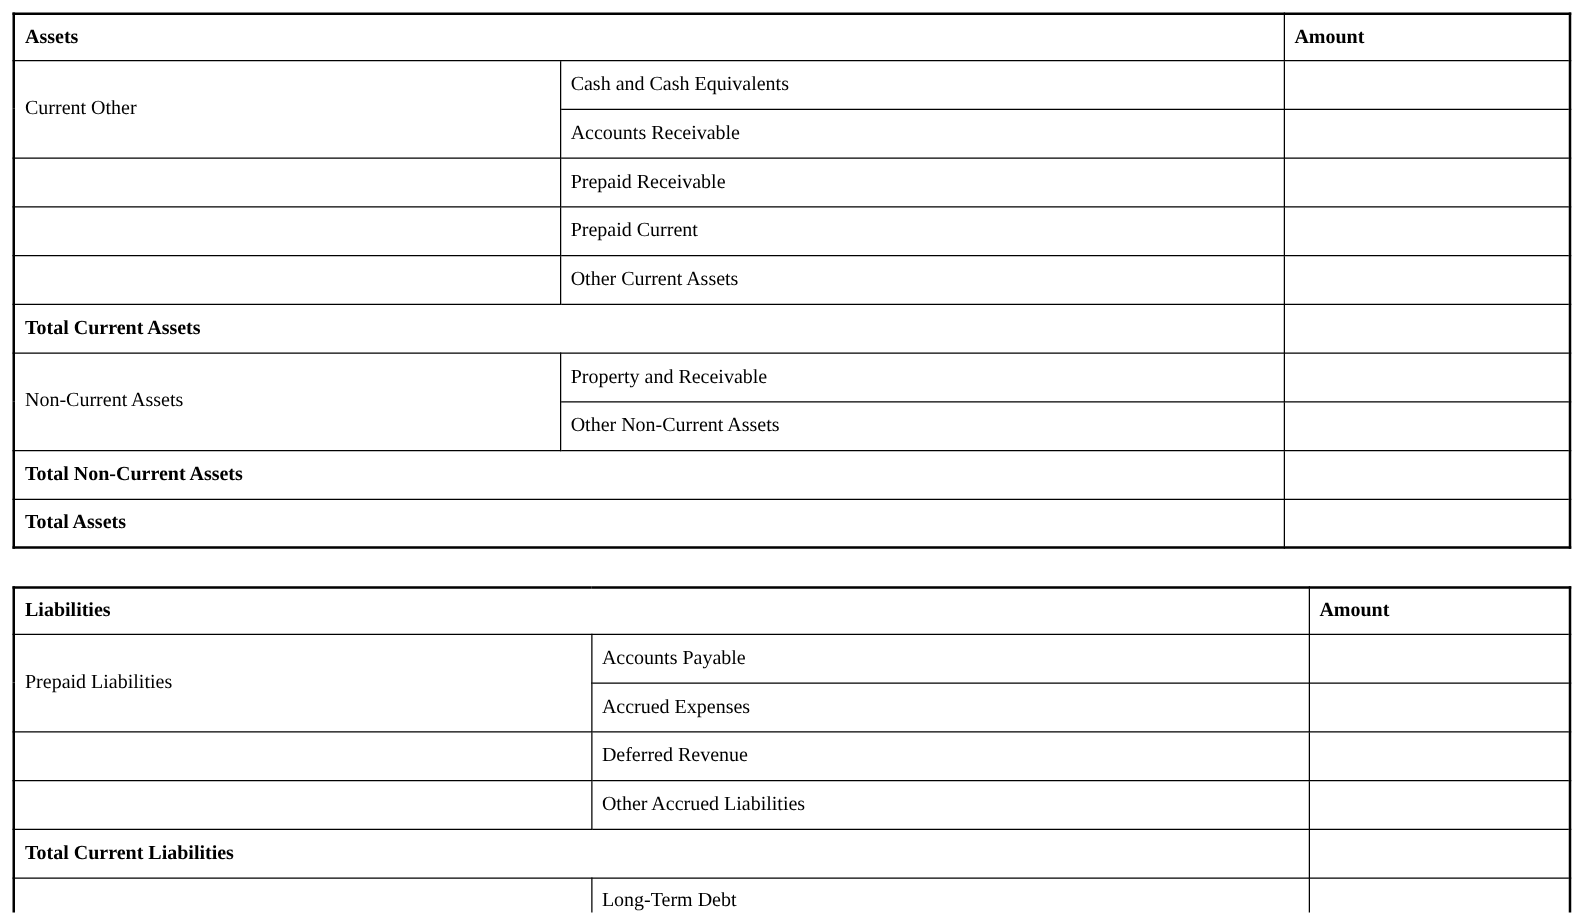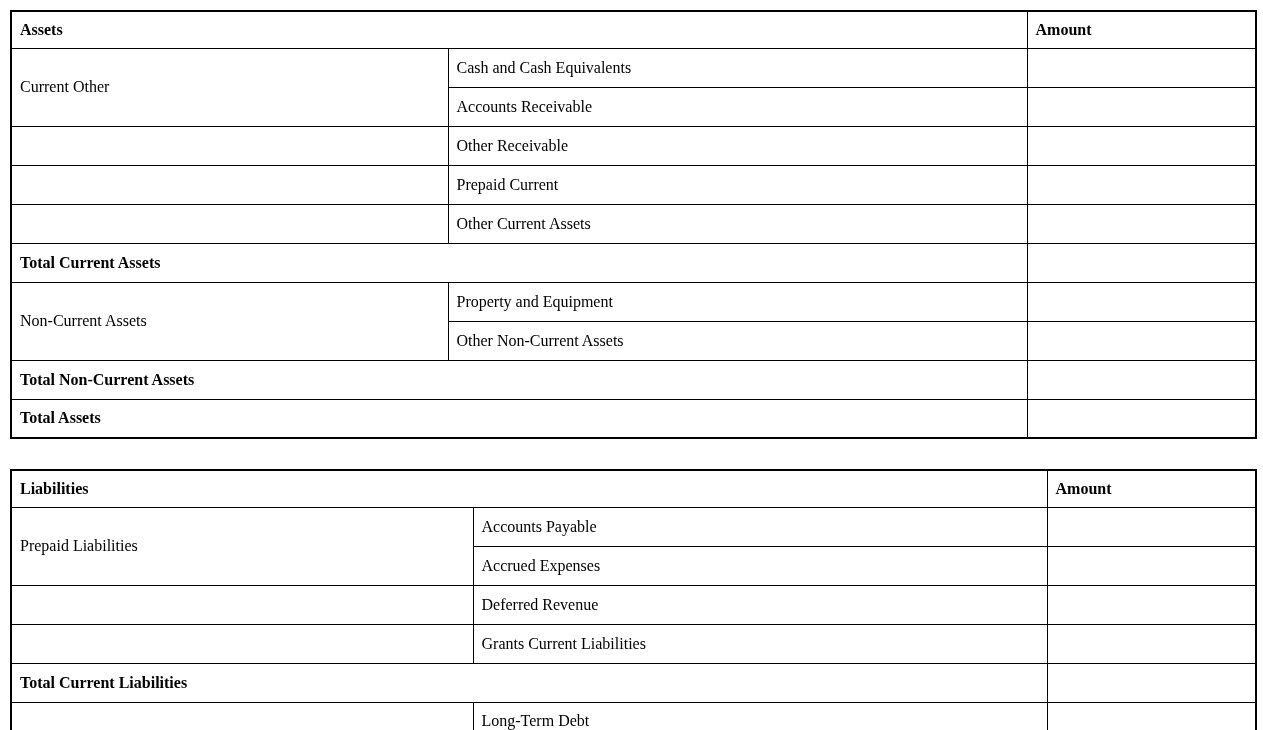--- a/index.html
+++ b/index.html
@@ -58,40 +58,40 @@
         <td rowspan="2">Current Other</td>
         <td>Cash and Cash Equivalents</td>
         <td></td>
       </tr>
       <tr class="row">
         <td>Accounts Receivable</td>
         <td></td>
       </tr>
       <tr class="row">
         <td></td>
-        <td>Other Receivable</td>
+        <td>Prepaid Receivable</td>
         <td></td>
       </tr>
       <tr class="row">
         <td></td>
         <td>Prepaid Current</td>
         <td></td>
       </tr>
       <tr class="row">
         <td></td>
         <td>Other Current Assets</td>
         <td></td>
       </tr>
       <tr class="row">
         <td colspan="2" class="bold">Total Current Assets</td>
         <td></td>
       </tr>
       <tr class="row">
         <td rowspan="2">Non-Current Assets</td>
-        <td>Property and Equipment</td>
+        <td>Property and Receivable</td>
         <td></td>
       </tr>
       <tr class="row">
         <td>Other Non-Current Assets</td>
         <td></td>
       </tr>
       <tr class="row">
         <td colspan="2" class="bold">Total Non-Current Assets</td>
         <td></td>
       </tr>
@@ -122,21 +122,21 @@
         <td>Accrued Expenses</td>
         <td></td>
       </tr>
       <tr class="row">
         <td></td>
         <td>Deferred Revenue</td>
         <td></td>
       </tr>
       <tr class="row">
         <td></td>
-        <td>Grants Current Liabilities</td>
+        <td>Other Accrued Liabilities</td>
         <td></td>
       </tr>
       <tr class="row">
         <td colspan="2" class="bold">Total Current Liabilities</td>
         <td></td>
       </tr>
       <tr class="row">
         <td></td>
         <td>Long-Term Debt</td>
         <td></td>

